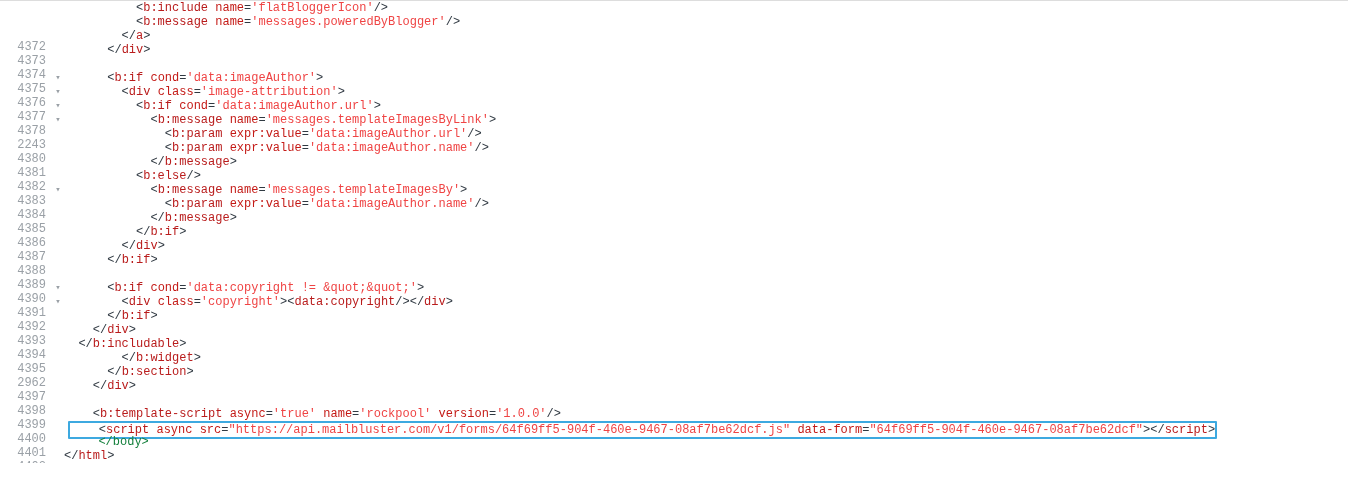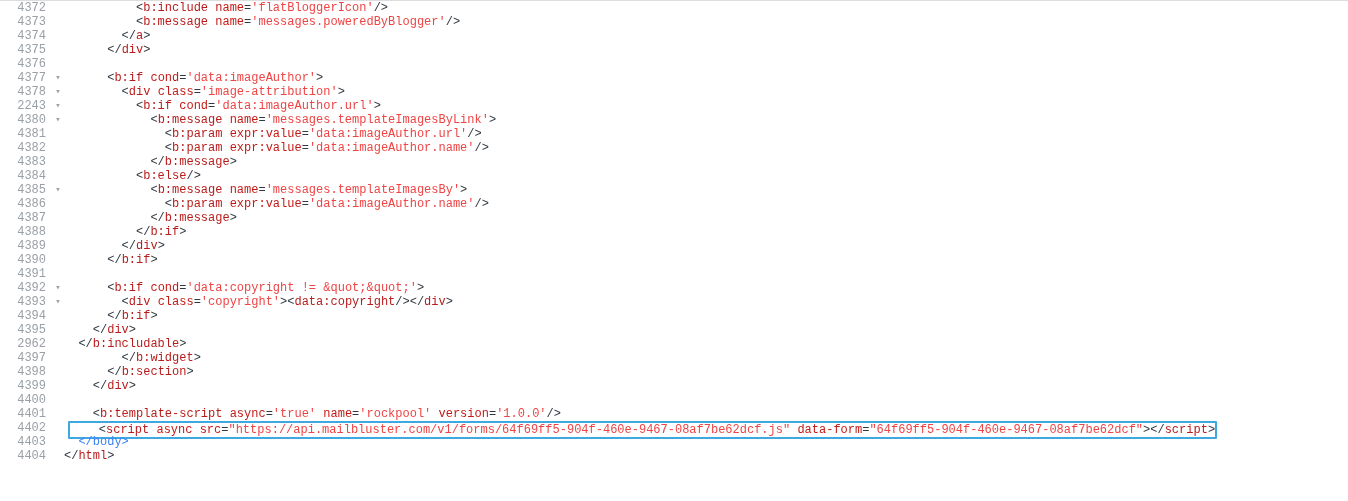--- a/index.html
+++ b/index.html
@@ -16,20 +16,21 @@
     border-top: 1px solid #ddd;
   }
   .gutter {
     display: inline-block;
     width: 46px;
     text-align: right;
     padding-right: 6px;
     color: #9aa0a6;
     vertical-align: top;
     user-select: none;
+    margin-top: 39px;
   }
   .code {
     display: inline-block;
     white-space: pre;
     vertical-align: top;
   }
   .fold {
     display: inline-block;
     width: 12px;
     text-align: center;
@@ -43,21 +44,21 @@
   .hl-row {
     border: 2px solid #3da9e0;
     border-radius: 1px;
     margin: 0 4px;
   }
 
   .p  { color: #303942; }
   .t  { color: #b91c1c; }
   .a  { color: #c41a16; }
   .s  { color: #ef4444; }
-  .d  { color: #3b82f6; }
+  .d  { color: #15803d; margin-left: 20px; }
 </style>
 </head>
 <body>
 
 <div class="editor" id="editor-root">
     <div class="row"><span class="gutter">4372</span><span class="fold"> </span><span class="code">          <span class="p">&lt;</span><span class="t">b:include</span><span class="p"> </span><span class="a">name</span><span class="p">=</span><span class="s">'flatBloggerIcon'</span><span class="p">/&gt;</span></span></div>
     <div class="row"><span class="gutter">4373</span><span class="fold"> </span><span class="code">          <span class="p">&lt;</span><span class="t">b:message</span><span class="p"> </span><span class="a">name</span><span class="p">=</span><span class="s">'messages.poweredByBlogger'</span><span class="p">/&gt;</span></span></div>
     <div class="row"><span class="gutter">4374</span><span class="fold"> </span><span class="code">        <span class="p">&lt;/</span><span class="t">a</span><span class="p">&gt;</span></span></div>
     <div class="row"><span class="gutter">4375</span><span class="fold"> </span><span class="code">      <span class="p">&lt;/</span><span class="t">div</span><span class="p">&gt;</span></span></div>
     <div class="row"><span class="gutter">4376</span><span class="fold"> </span><span class="code"></span></div>

